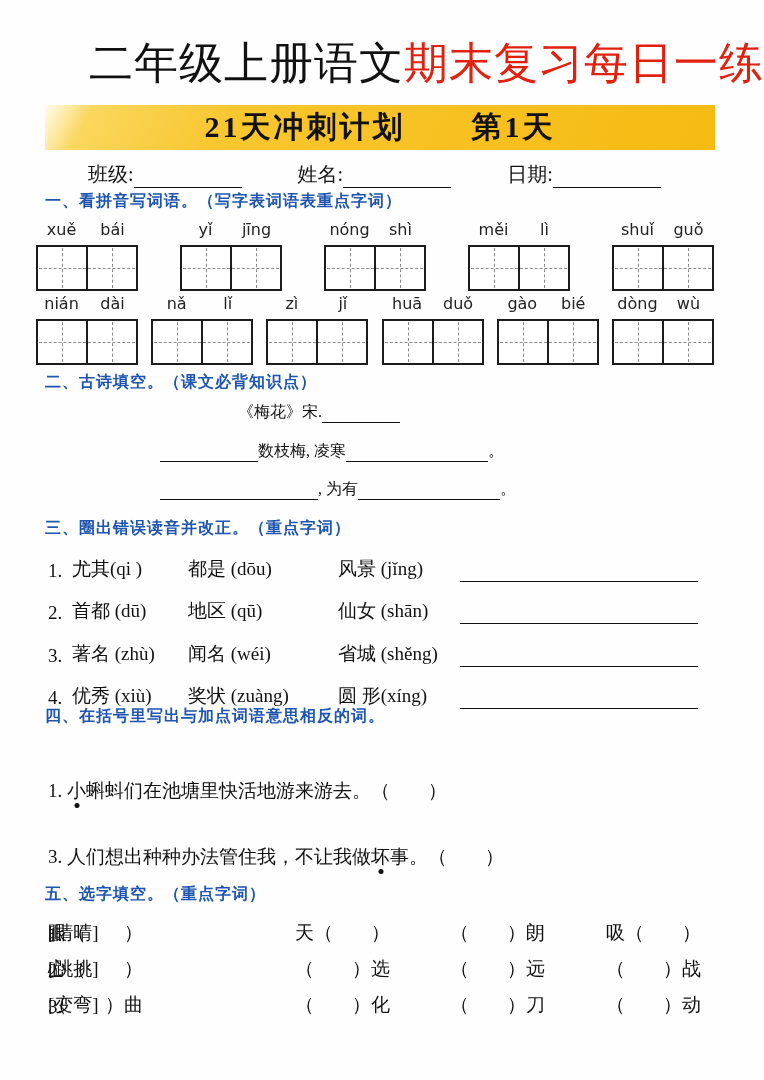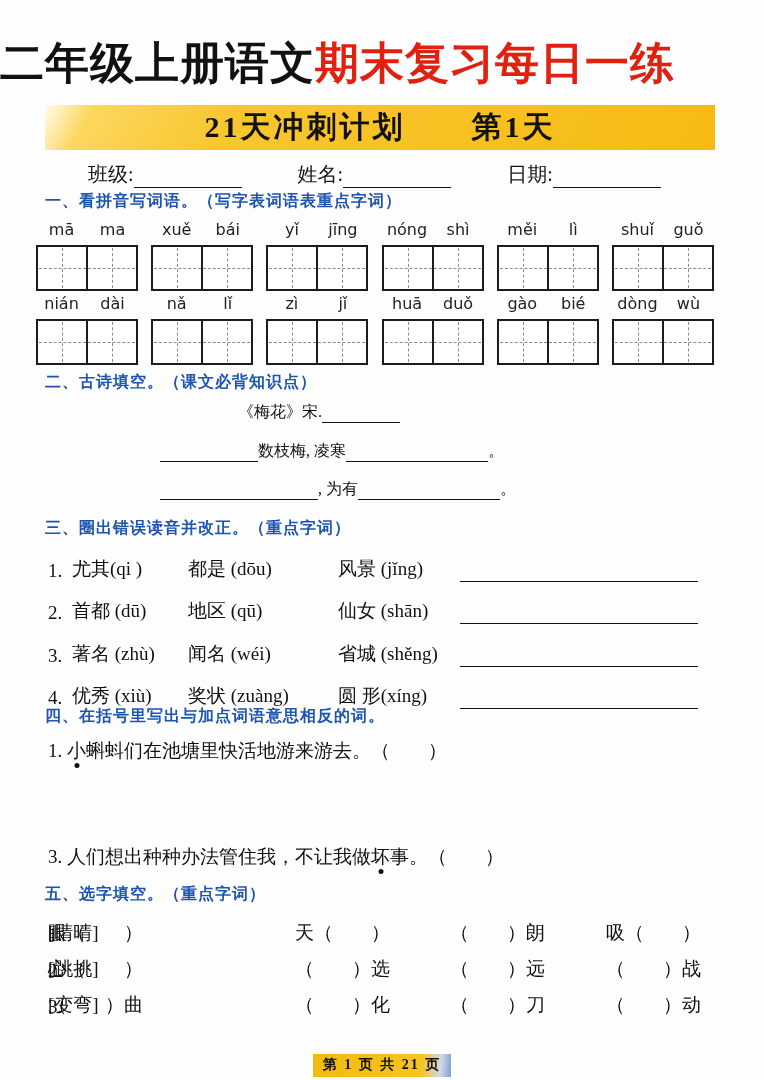--- a/index.html
+++ b/index.html
@@ -1,21 +1,21 @@
 <!DOCTYPE html>
 <html><head>
 <meta charset="utf-8">
 <style>
   html,body{margin:0;padding:0;background:#fff;}
   .page{position:relative;width:764px;height:1080px;background:#fefefe;overflow:hidden;
         font-family:"Liberation Serif","DejaVu Serif",serif;color:#111;}
 
   
-  .title{position:absolute;top:34px;left:0;width:100%;text-align:left;
-         font-size:44px;font-weight:bold;letter-spacing:1px;white-space:nowrap;}
+  .title{position:absolute;top:34px;left:0;width:100%;text-align:right;
+         font-size:44px;font-weight:normal;letter-spacing:1px;white-space:nowrap;}
   .title .red{color:#e0210f;}
 
   
   .banner{position:absolute;top:105px;left:45px;width:670px;height:45px;
           background:linear-gradient(118deg,#fffdf0 0%,#fbd75e 7%,#f8c62e 28%,#f6bb12 100%);
           display:flex;align-items:center;justify-content:center;
           font-size:30px;font-weight:bold;letter-spacing:3px;}
 
   
   .info-line{position:absolute;top:161px;left:88px;font-size:20px;display:flex;}
@@ -90,30 +90,20 @@
       <span>日期:</span>
       <span class="blank" style="width:108px"></span>
     </div>
   </div>
 
   <div class="sec-heading" style="top:191px">一、看拼音写词语。（写字表词语表重点字词）</div>
 
   <div class="pinyin-row" style="top:220px">
     <div class="grid-group">
       <div class="py-pair">
-          <span class="py">mā</span>
-          <span class="py">ma</span>
-        </div>
-      <div class="grid-pair">
-          <div class="gcell"></div>
-          <div class="gcell"></div>
-        </div>
-    </div>
-    <div class="grid-group">
-      <div class="py-pair">
           <span class="py">xuě</span>
           <span class="py">bái</span>
         </div>
       <div class="grid-pair">
           <div class="gcell"></div>
           <div class="gcell"></div>
         </div>
     </div>
     <div class="grid-group">
       <div class="py-pair">
@@ -262,21 +252,21 @@
   </div>
   <div class="s3-row" style="top:679px">
     <span class="c-num">4.</span>
     <span class="c-w1">优秀 (xiù)</span>
     <span class="c-w2">奖状 (zuàng)</span>
     <span class="c-w3">圆 形(xíng)</span>
     <span class="c-blank blank"></span>
   </div>
 
   <div class="sec-heading" style="top:706px">四、在括号里写出与加点词语意思相反的词。</div>
-  <div class="s4-sent" style="top:738px">
+  <div class="s4-sent" style="top:778px">
     <span>1.</span>
     <span></span><span class="dot-under">小</span><span>蝌蚪们在池塘里快活地游来游去。（　　）</span>
   </div>
   <div class="s4-sent" style="top:844px">
     <span>3.</span>
     <span>人们想出种种办法管住我，不让我做</span><span class="dot-under">坏</span><span>事。（　　）</span>
   </div>
 
   <div class="sec-heading" style="top:884px">五、选字填空。（重点字词）</div>
   <div class="s5-row" style="top:918px">
@@ -303,17 +293,14 @@
     <span class="p1">
         <span>3.</span> 
         <span>[变弯]</span>
         <span>（　　）曲</span>
       </span>
     <span class="p2">（　　）化</span>
     <span class="p3">（　　）刀</span>
     <span class="p4">（　　）动</span>
   </div>
 
-  <div class="footer">
-    <span class="footer-badge">第 1 页 共 21 页</span>
-  </div>
 
 </div>
 
 </body></html>

